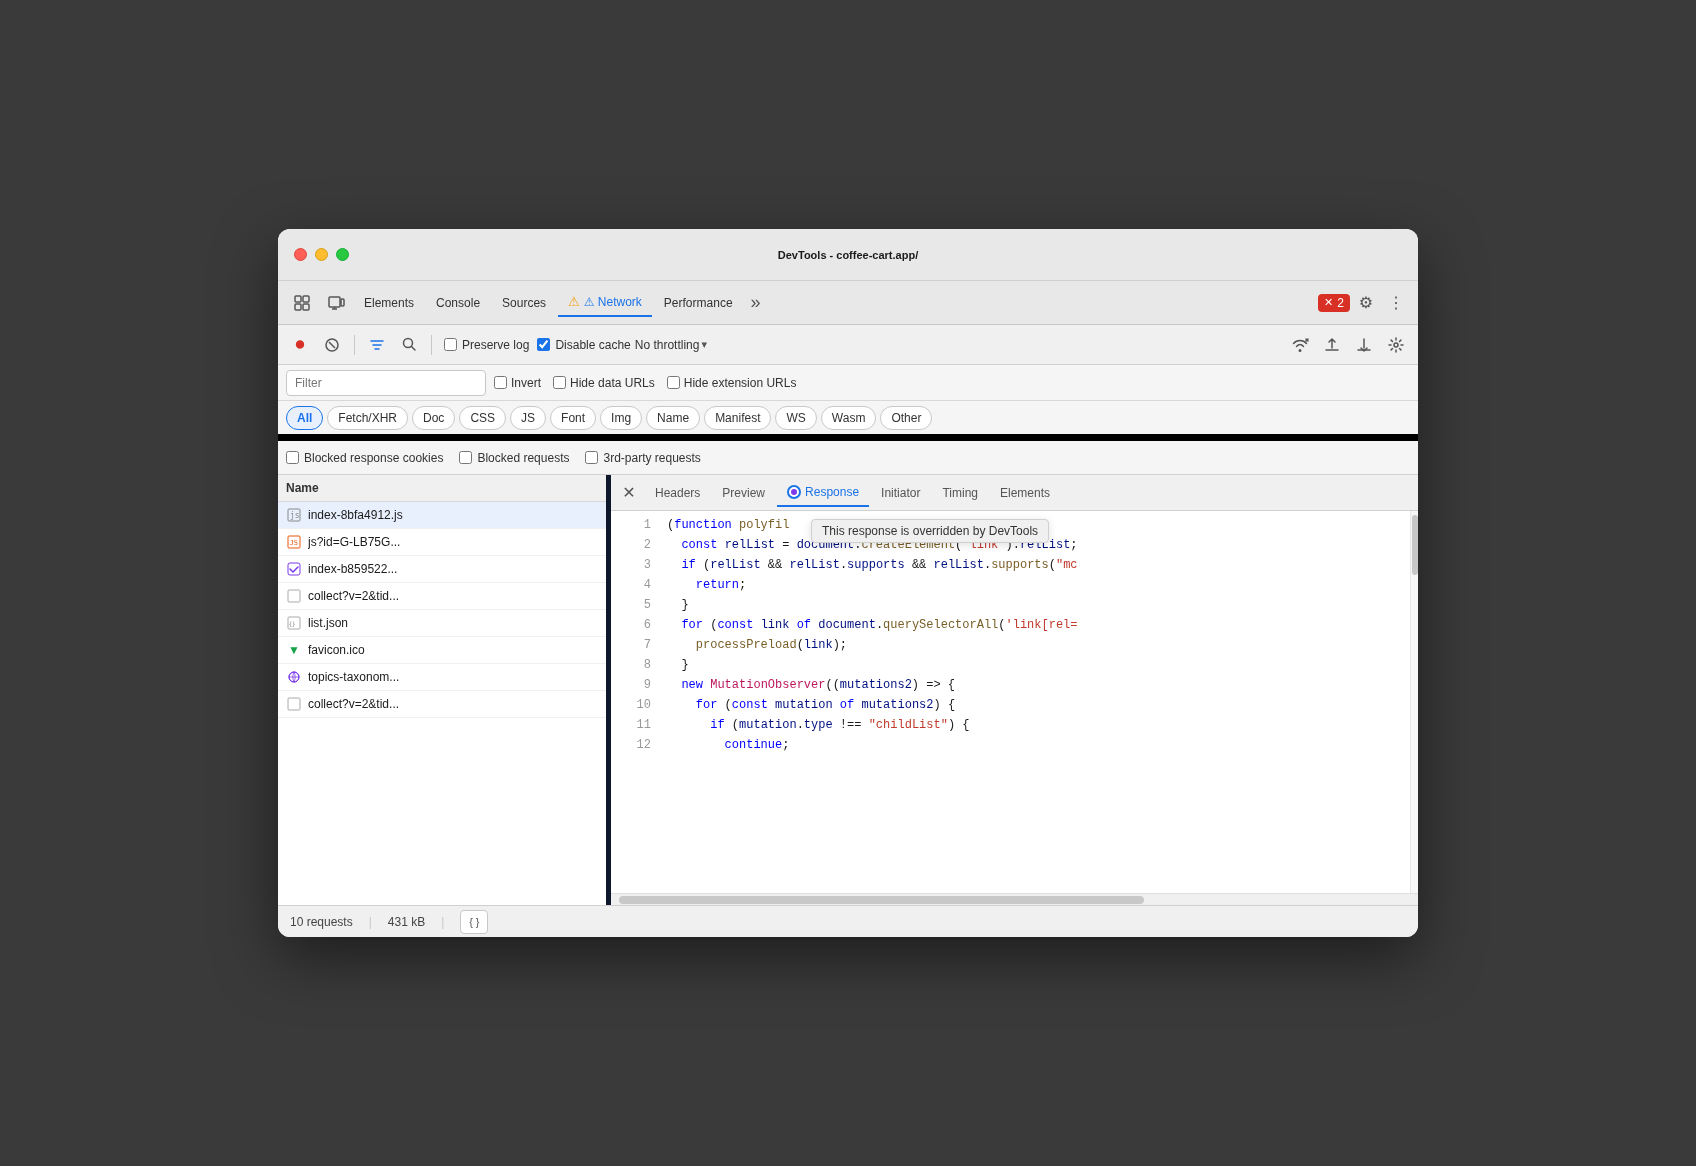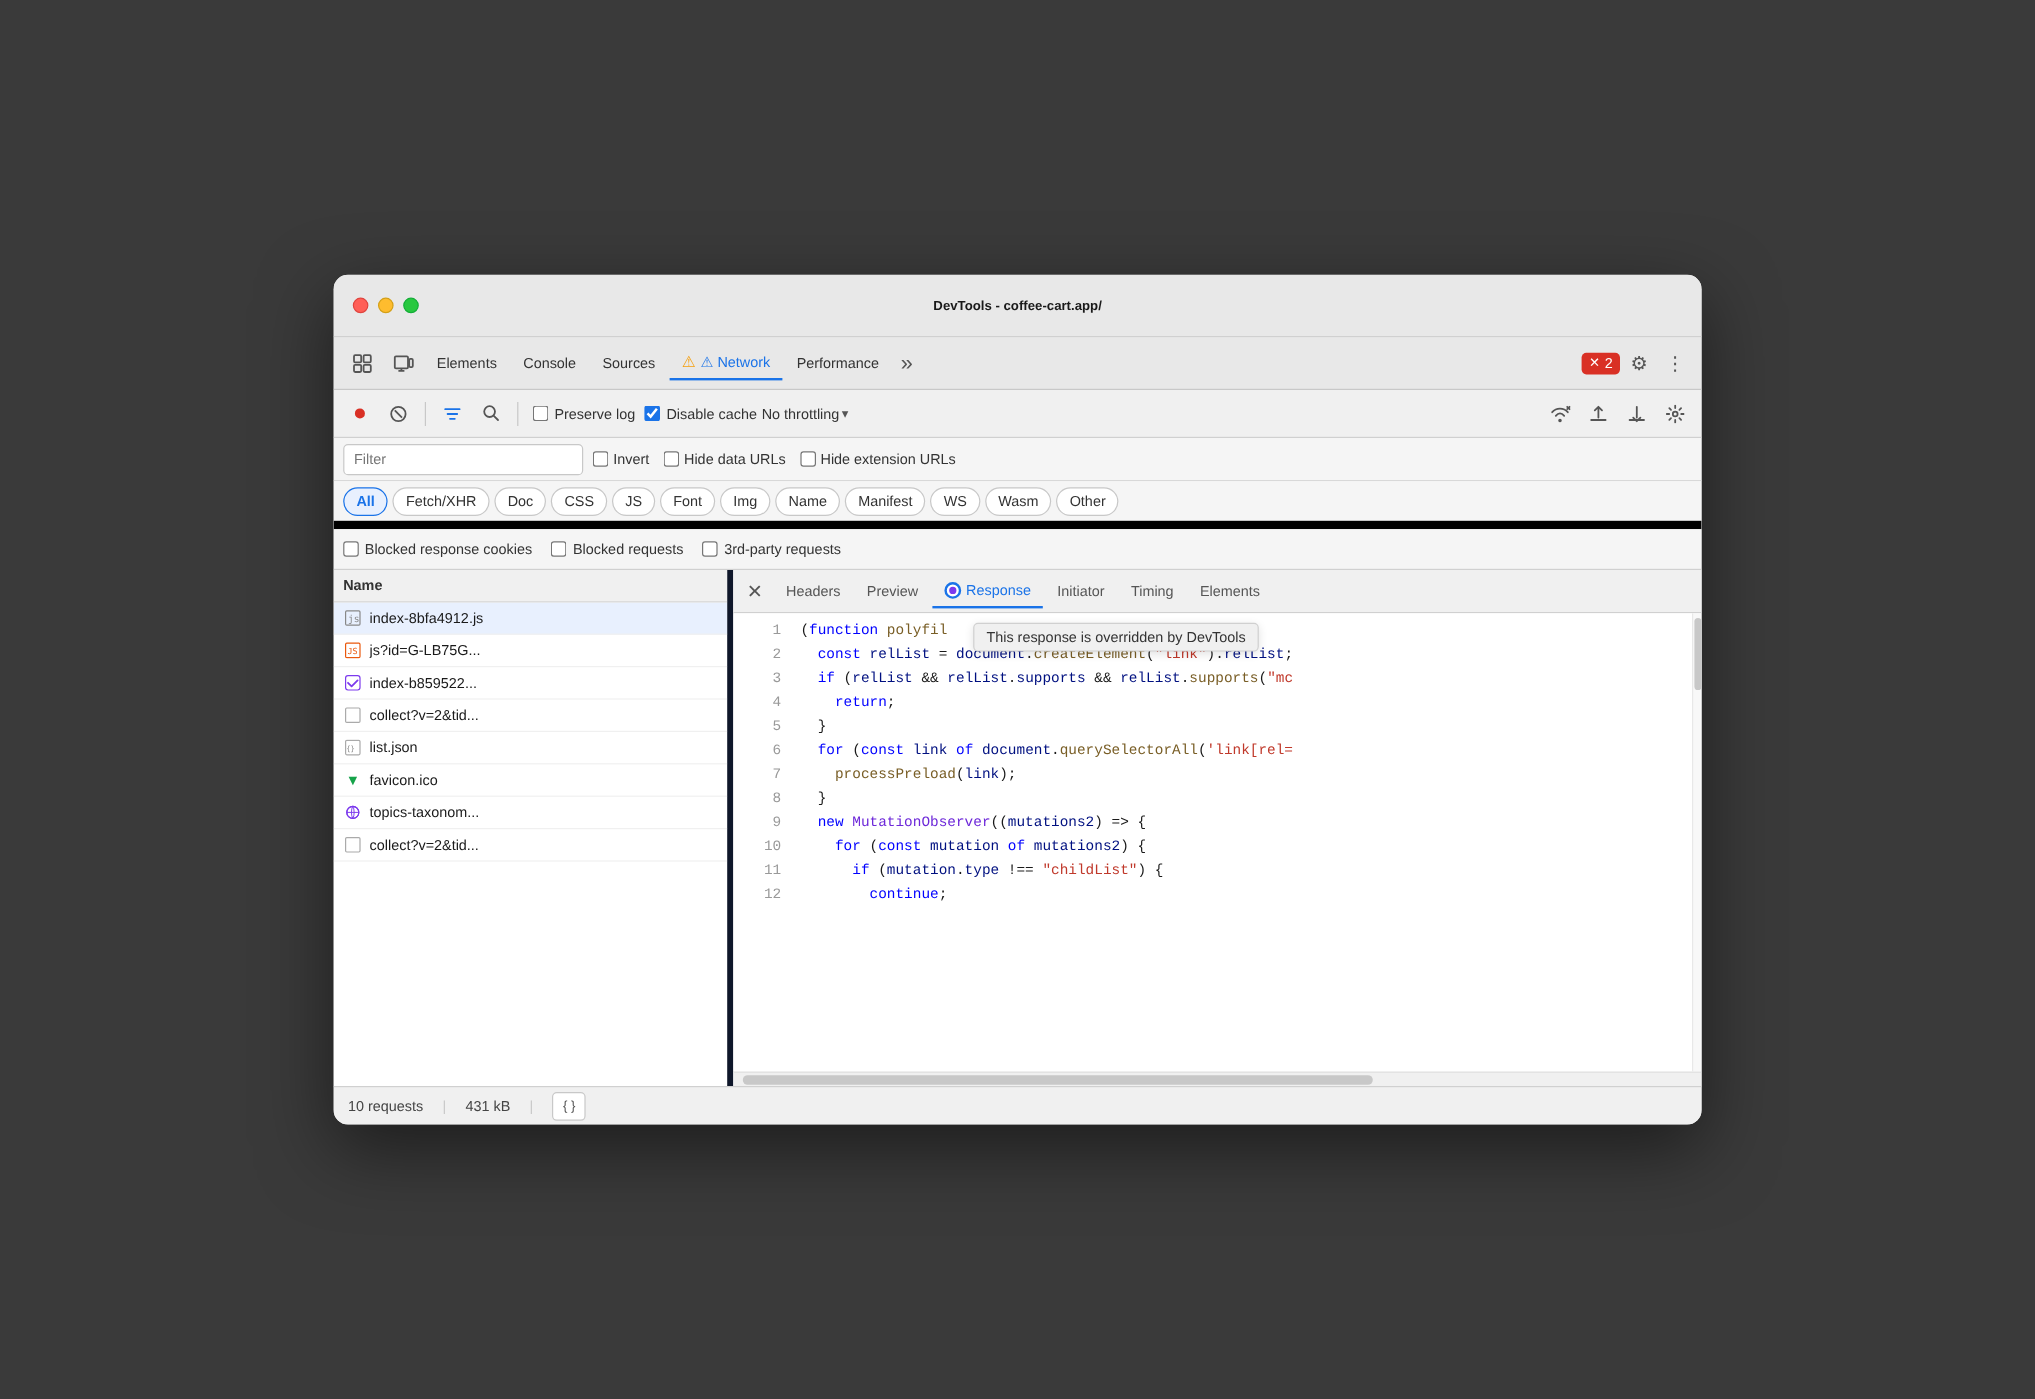--- a/index.html
+++ b/index.html
@@ -761,21 +761,21 @@
               <span class="line-code">    <span style="color:#795e26;">processPreload</span>(<span style="color:#001080;">link</span>);</span>
             </div>
 
             <div class="code-line">
               <span class="line-num">8</span>
               <span class="line-code">  }</span>
             </div>
 
             <div class="code-line">
               <span class="line-num">9</span>
-              <span class="line-code">  <span class="kw">new</span> <span style="color:#6d28d9;text-align:center;">MutationObserver</span>((<span style="color:#001080;">mutations2</span>) =&gt; {</span>
+              <span class="line-code">  <span class="kw">new</span> <span style="color:#be185d;text-align:center;">MutationObserver</span>((<span style="color:#001080;">mutations2</span>) =&gt; {</span>
             </div>
 
             <div class="code-line">
               <span class="line-num">10</span>
               <span class="line-code">    <span class="kw">for</span> (<span class="kw">const</span> <span style="color:#001080;">mutation</span> <span class="kw">of</span> <span style="color:#001080;">mutations2</span>) {</span>
             </div>
 
             <div class="code-line">
               <span class="line-num">11</span>
               <span class="line-code">      <span class="kw">if</span> (<span style="color:#001080;">mutation</span>.<span style="color:#001080;">type</span> !== <span class="str">"childList"</span>) {</span>

